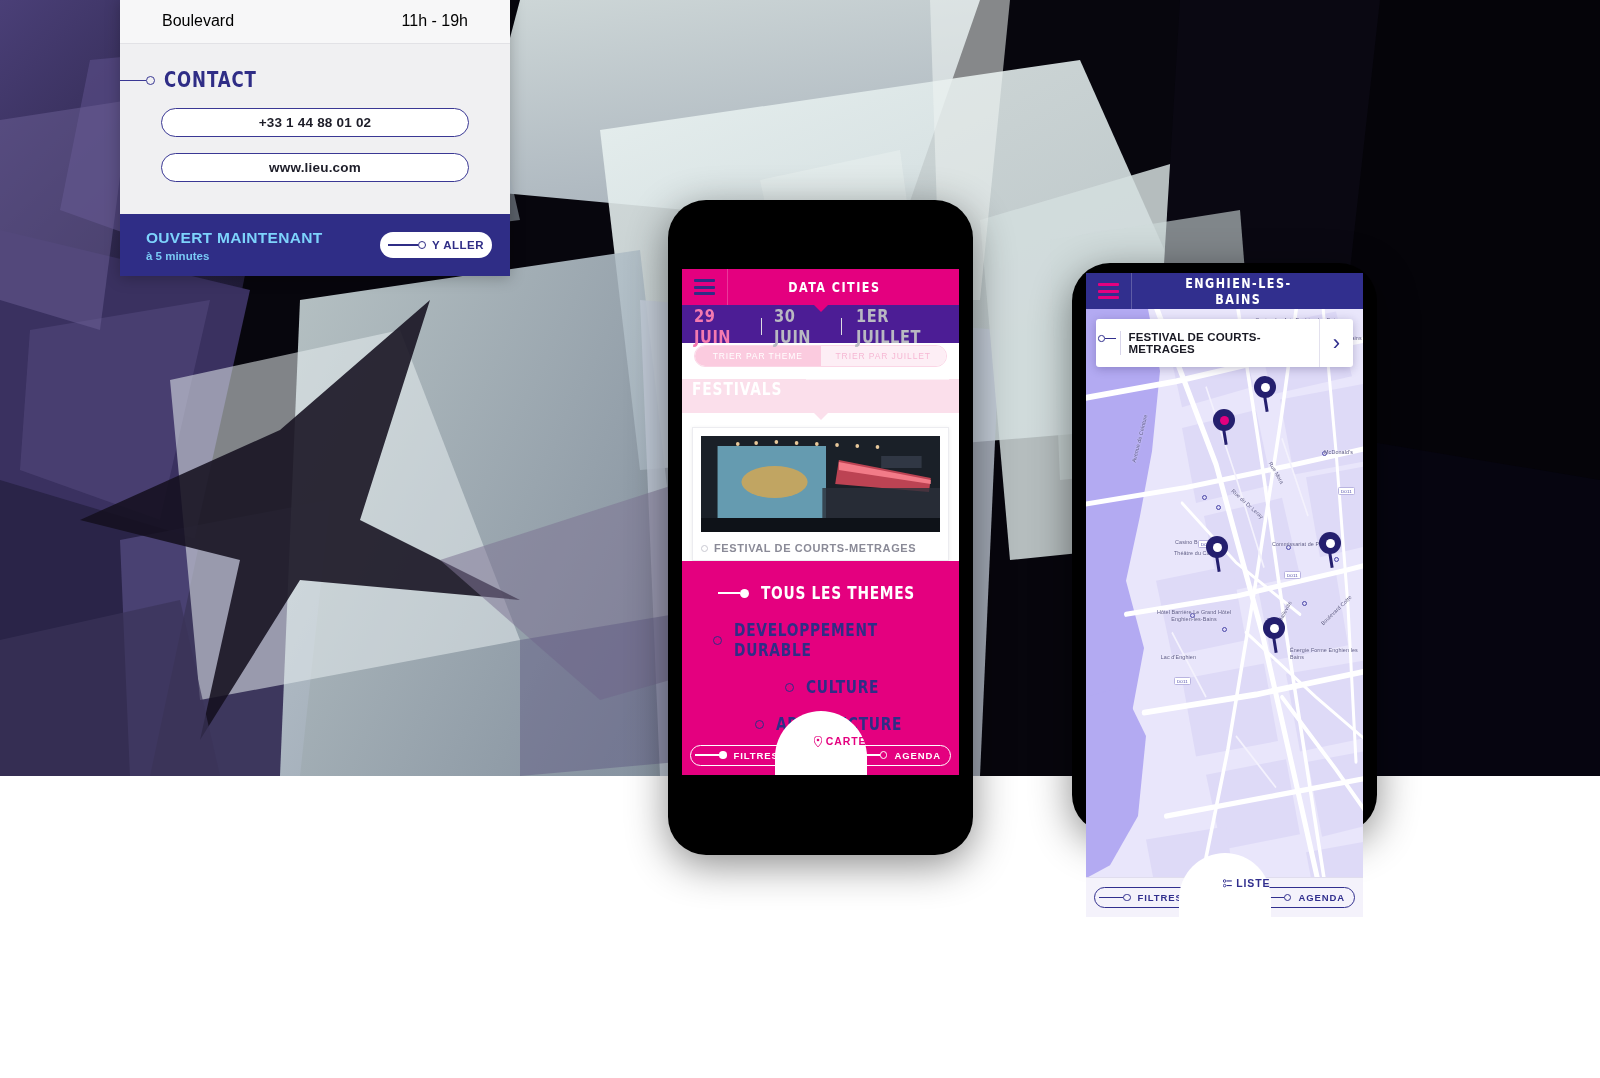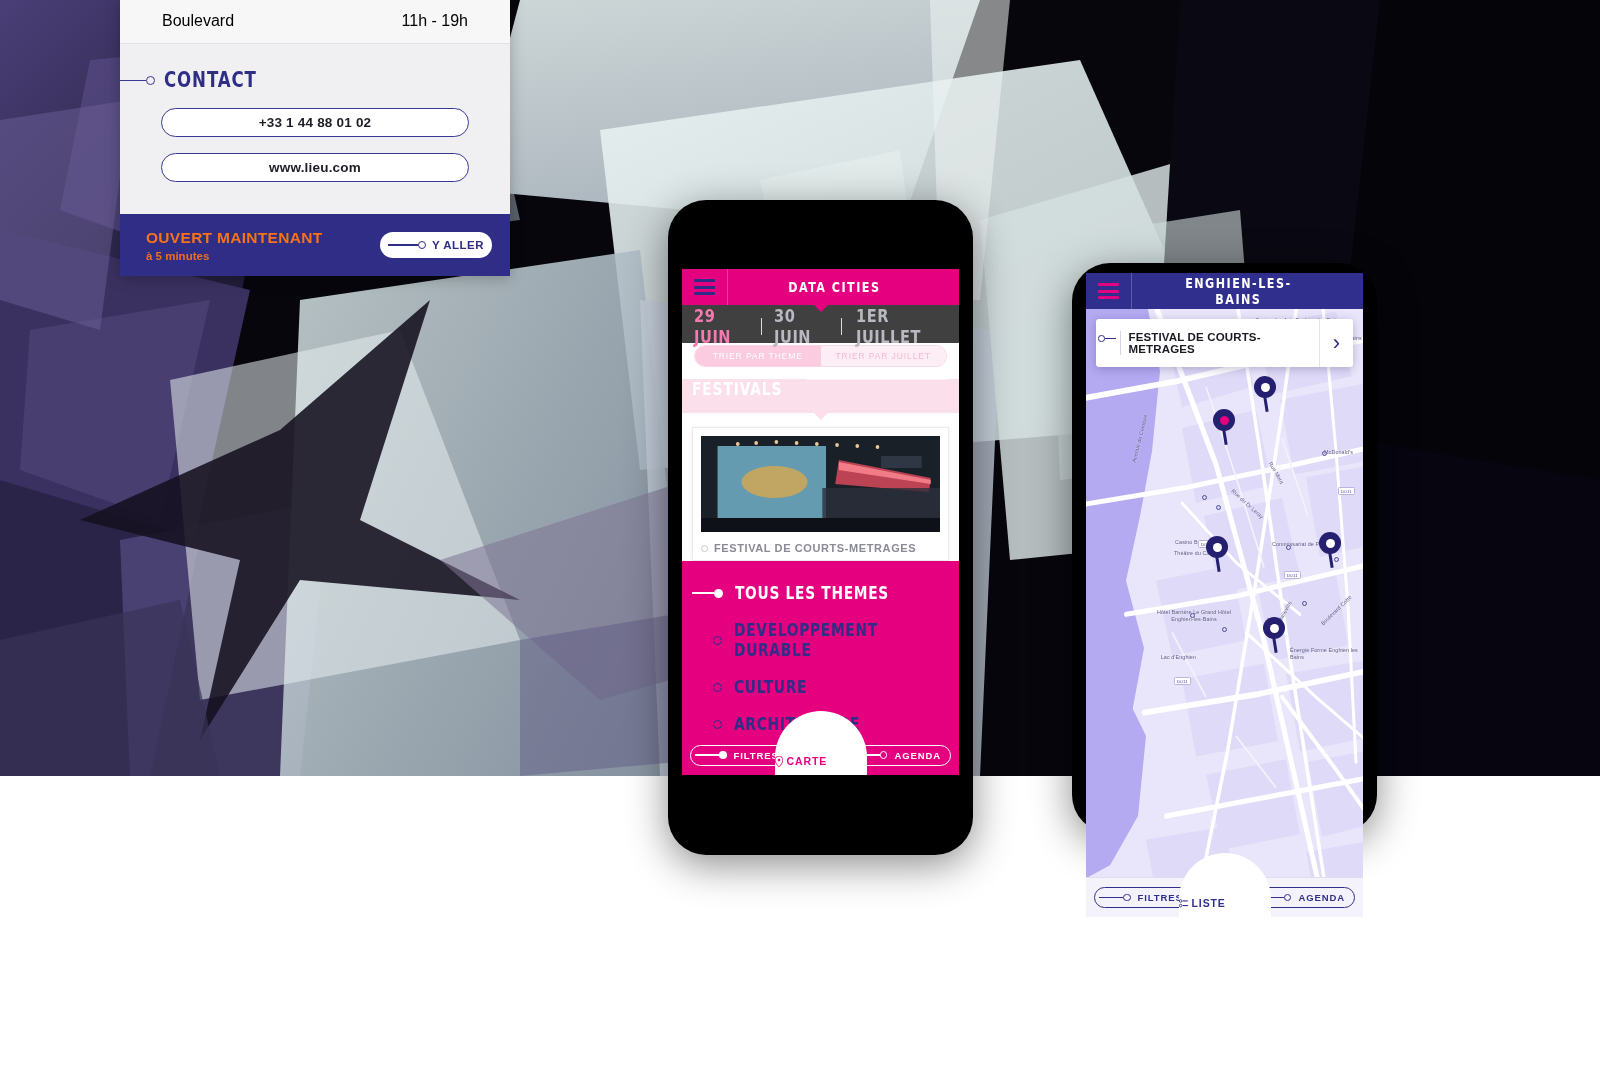--- a/index.html
+++ b/index.html
@@ -55,21 +55,21 @@
     border: 1.3px solid #3a3894; border-radius: 16px;
     background: #ffffff;
     font-size: 13.5px; font-weight: 700; color: #1d1d28;
     letter-spacing: .2px;
   }
   .panel-footer {
     position: absolute; left: 0; bottom: 0; width: 100%; height: 62px;
     background: #2f2d86; display: flex; align-items: center;
     padding: 0 18px 0 26px; justify-content: space-between;
   }
-  .pf-left { color:#f97316; }
+  .pf-left { color:#7dd3fc; }
   .pf-status { font-size: 15.5px; font-weight: 700; letter-spacing: .3px; }
   .pf-sub { font-size: 11.5px; font-weight: 700; margin-top: 3px; opacity: .95; }
   .btn-go {
     display:flex; align-items:center; justify-content:center; gap:0;
     width: 112px; height: 26px; background:#fff; border-radius: 14px;
     color:#2f2d86; font-size: 11.5px; font-weight:700; letter-spacing:.5px;
   }
   .btn-go .gl { width: 30px; height:1.3px; background:#2f2d86; }
   .btn-go .gd { width: 8px; height:8px; border-radius:50%; border:1.4px solid #2f2d86; margin-right:6px; }
 
@@ -113,21 +113,21 @@
     width:0; height:0; border-left: 8px solid transparent;
     border-right: 8px solid transparent;
   }
   .notch-pink { border-top: 8px solid #e4007f; }
   .notch-lightpink { border-top: 8px solid #fbdfeb; }
 
   
   .p1-body { height: 100%; background:#fff; display:flex; flex-direction:column; position:relative; }
   .dates {
     display:flex; align-items:center; justify-content:center;
-    gap: 0; height: 38px; background:#404040; padding-top:4px;
+    gap: 0; height: 38px; background:#4c1d95; padding-top:4px;
   }
   .date {
     font-family:"DejaVu Sans Condensed","Liberation Sans Narrow","Liberation Sans",sans-serif;
     font-size: 18px; font-weight:700; letter-spacing:.6px; transform: scaleX(.9);
     padding: 0 9px; color:#b9b9c2;
   }
   .date.active { color:#f47ab0; }
   .date-sep { width:1px; height:17px; background:#dcdce2; }
 
   .sort-toggle {
@@ -164,21 +164,21 @@
     margin-top: 10px; display:flex; align-items:center; gap:6px;
     font-size: 11px; font-weight:700; color:#8a8a97; letter-spacing:.6px;
   }
   .card-title .cdot { width:7px;height:7px;border-radius:50%;border:1.3px solid #c9c9d2; flex:none;}
 
   
   .theme-overlay {
     position:absolute; left:0; right:0; top: 292px; bottom: 0;
     background:#e4007f; padding: 22px 0 0 0; z-index: 5;
   }
-  .theme-item { display:flex; align-items:center; margin-bottom: 17px; padding-left: 10px; }
+  .theme-item { display:flex; align-items:center; margin-bottom: 17px; padding-left: 10px; justify-content: center; }
   .theme-item .tl { width: 22px; height:1.4px; background:#fff; }
   .theme-item .td { width: 9px; height:9px; border-radius:50%; background:#fff; flex:none; }
   .theme-item .td.hollow { background:transparent; border:1.4px solid #2f2d86; }
   .theme-item .tt {
     margin-left: 12px;
     font-family:"DejaVu Sans Condensed","Liberation Sans Narrow","Liberation Sans",sans-serif;
     font-size: 17px; font-weight:700; letter-spacing: .8px; transform:scaleX(.9);
     transform-origin:left center;
   }
   .theme-item.selected .tt { color:#fff; }
@@ -203,22 +203,22 @@
   .nav-pill .nd { width: 7.5px; height: 7.5px; border-radius:50%; flex:none; }
   .nav-pill .nt { margin-left: 7px; font-size: 9.5px; font-weight:700; letter-spacing:.9px; }
   .nl-w { background:#fff; } .nd-w-fill { background:#fff; } .nd-w-hollow { background:transparent; border:1.3px solid #fff; }
   .nt-w { color:#fff; }
   .nl-n { background:#312f8e; } .nd-n-hollow { background:transparent; border:1.3px solid #312f8e; }
   .nt-n { color:#312f8e; }
 
   .nav-center {
     position:absolute; left:50%; transform:translateX(-50%); bottom: 0;
     width: 92px; height: 64px; border-radius: 46px 46px 0 0;
-    background:#fff; display:flex; align-items:flex-end; justify-content:flex-start;
-    padding-bottom: 8px; z-index: 10;
+    background:#fff; display:flex; align-items:flex-end; justify-content:flex-end;
+    padding-bottom: 28px; z-index: 10;
   }
   .nav-center.whitebg { background:#fff; }
   .nav-center .nct { font-size: 10.5px; font-weight:700; letter-spacing:.9px; display:flex; align-items:center; gap:4px; }
   .nct-pink { color:#e4007f; }
   .nct-navy { color:#312f8e; }
 
   
   .map-wrap { position:absolute; inset:0; overflow:hidden; background:#e9e6fb; }
   .map-wrap svg.mapsvg { position:absolute; inset:0; width:100%; height:100%; }
   .map-label {

